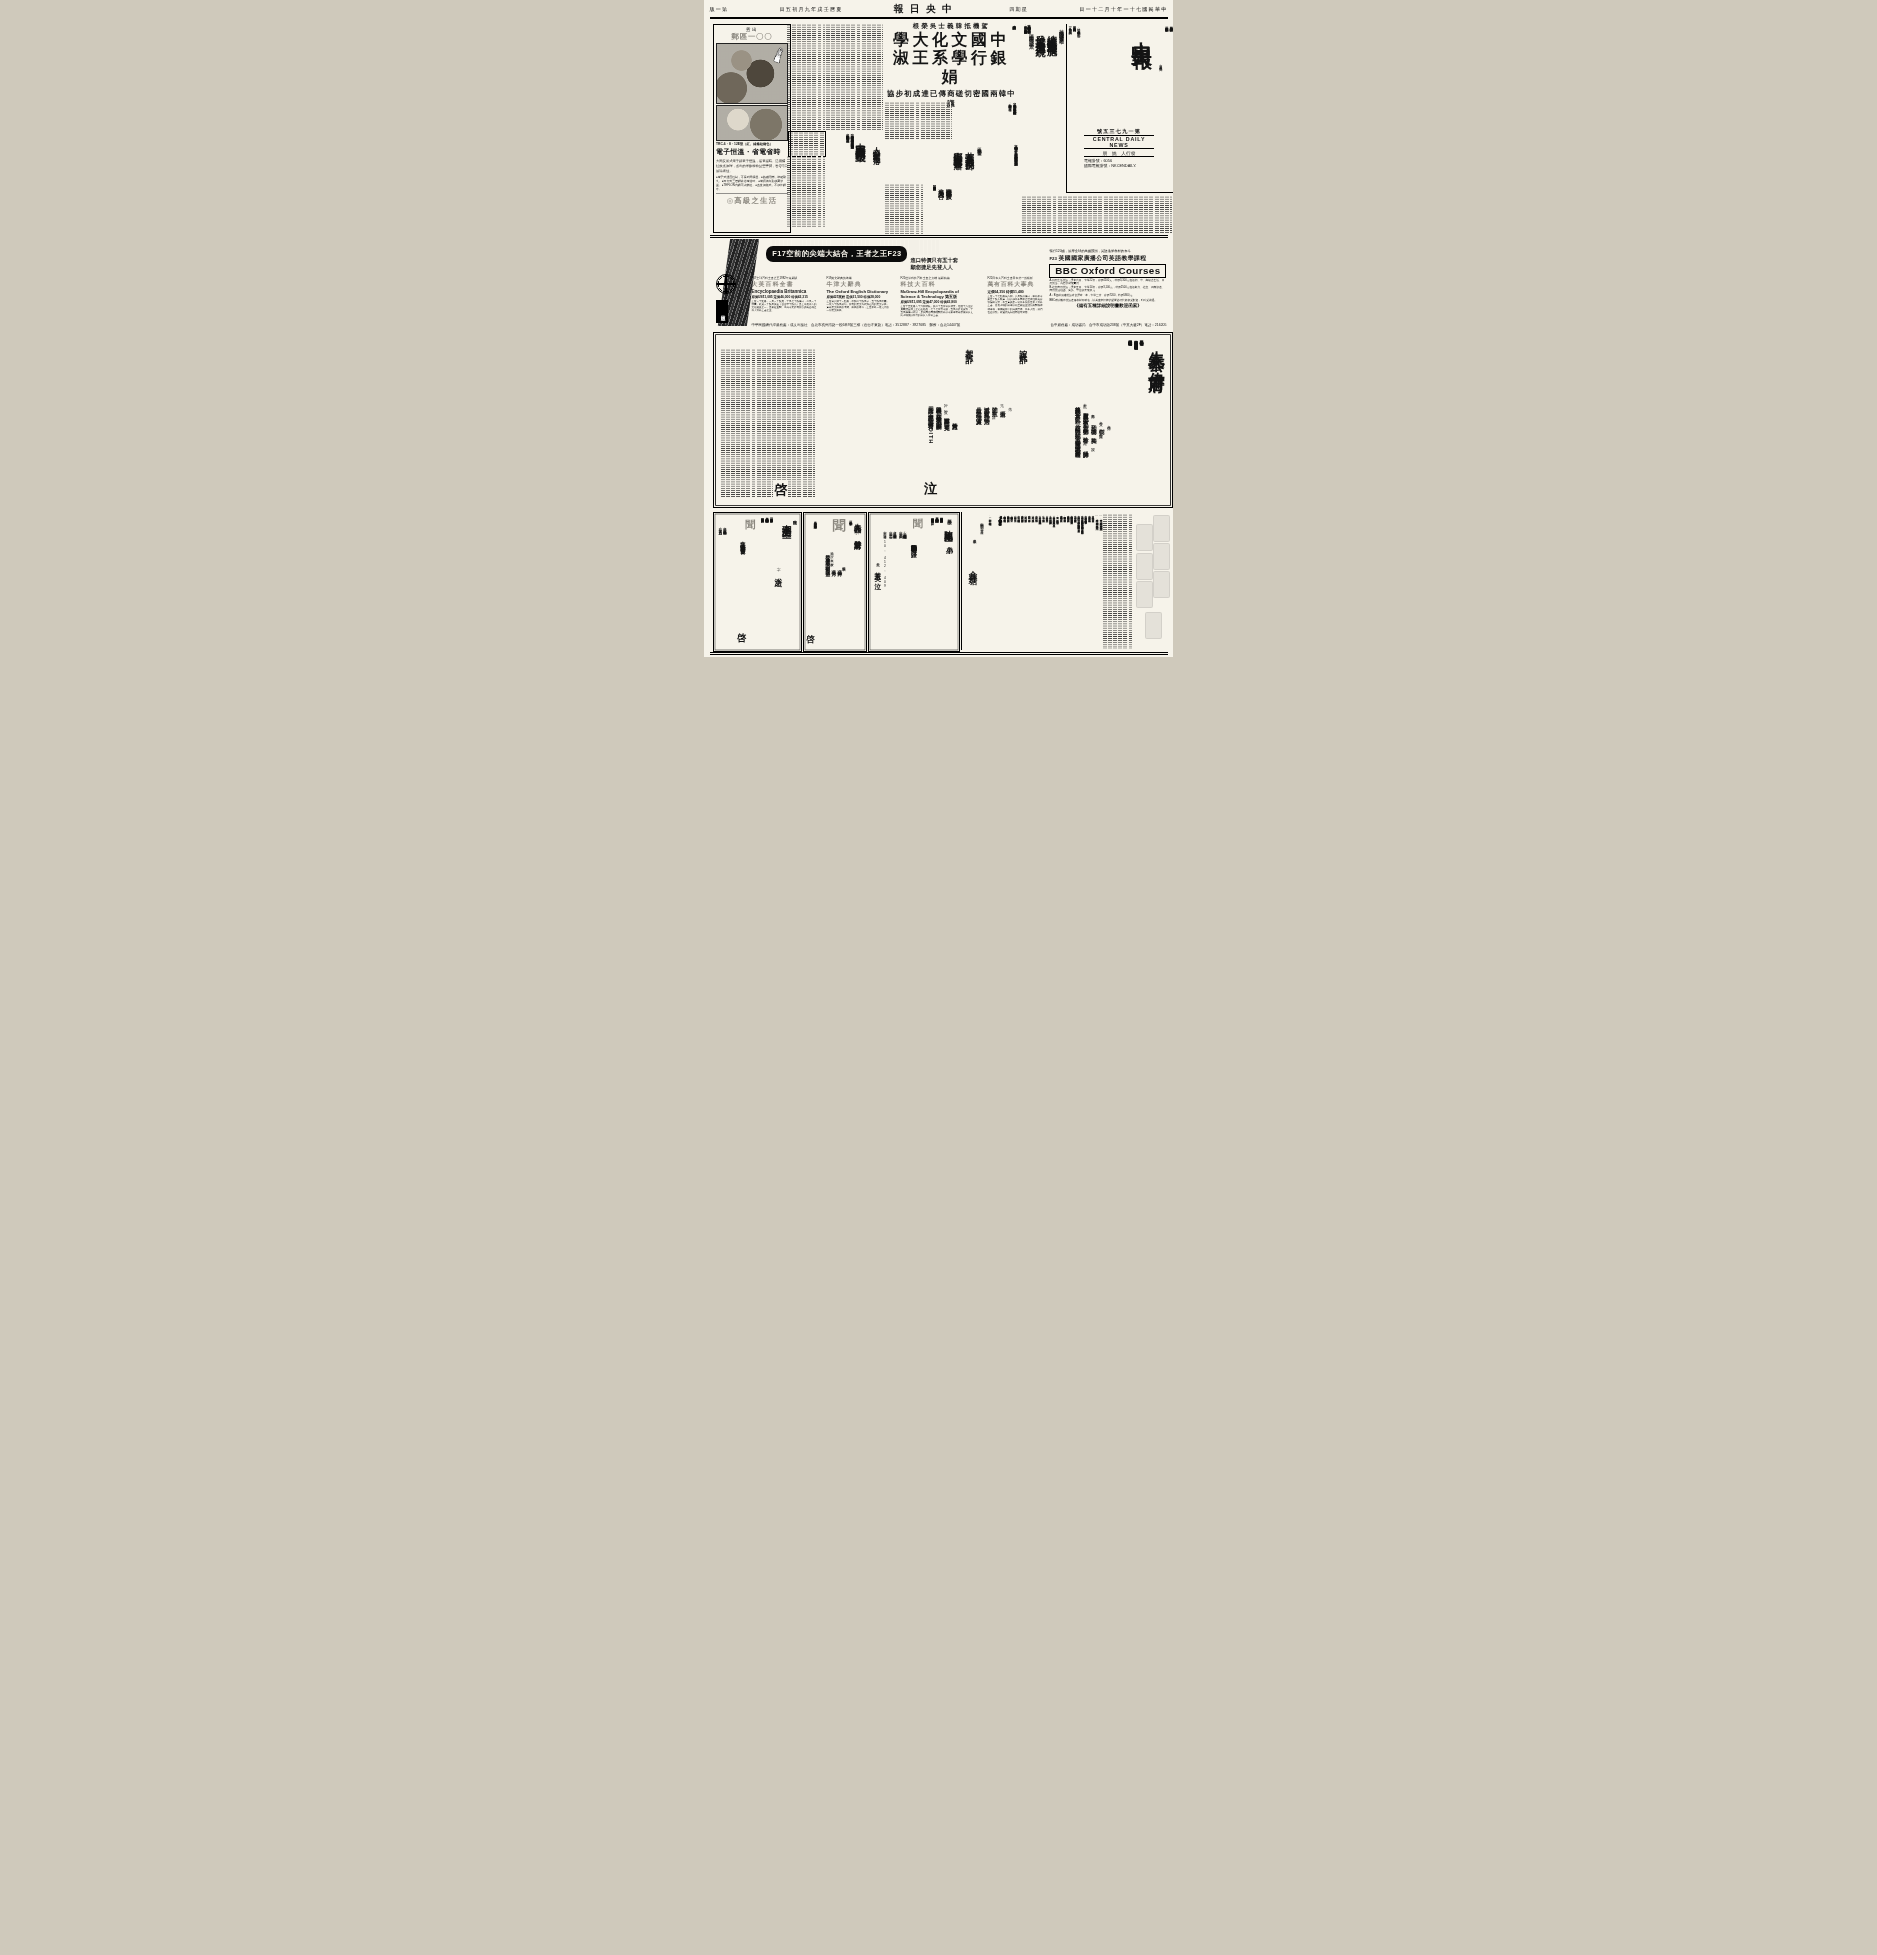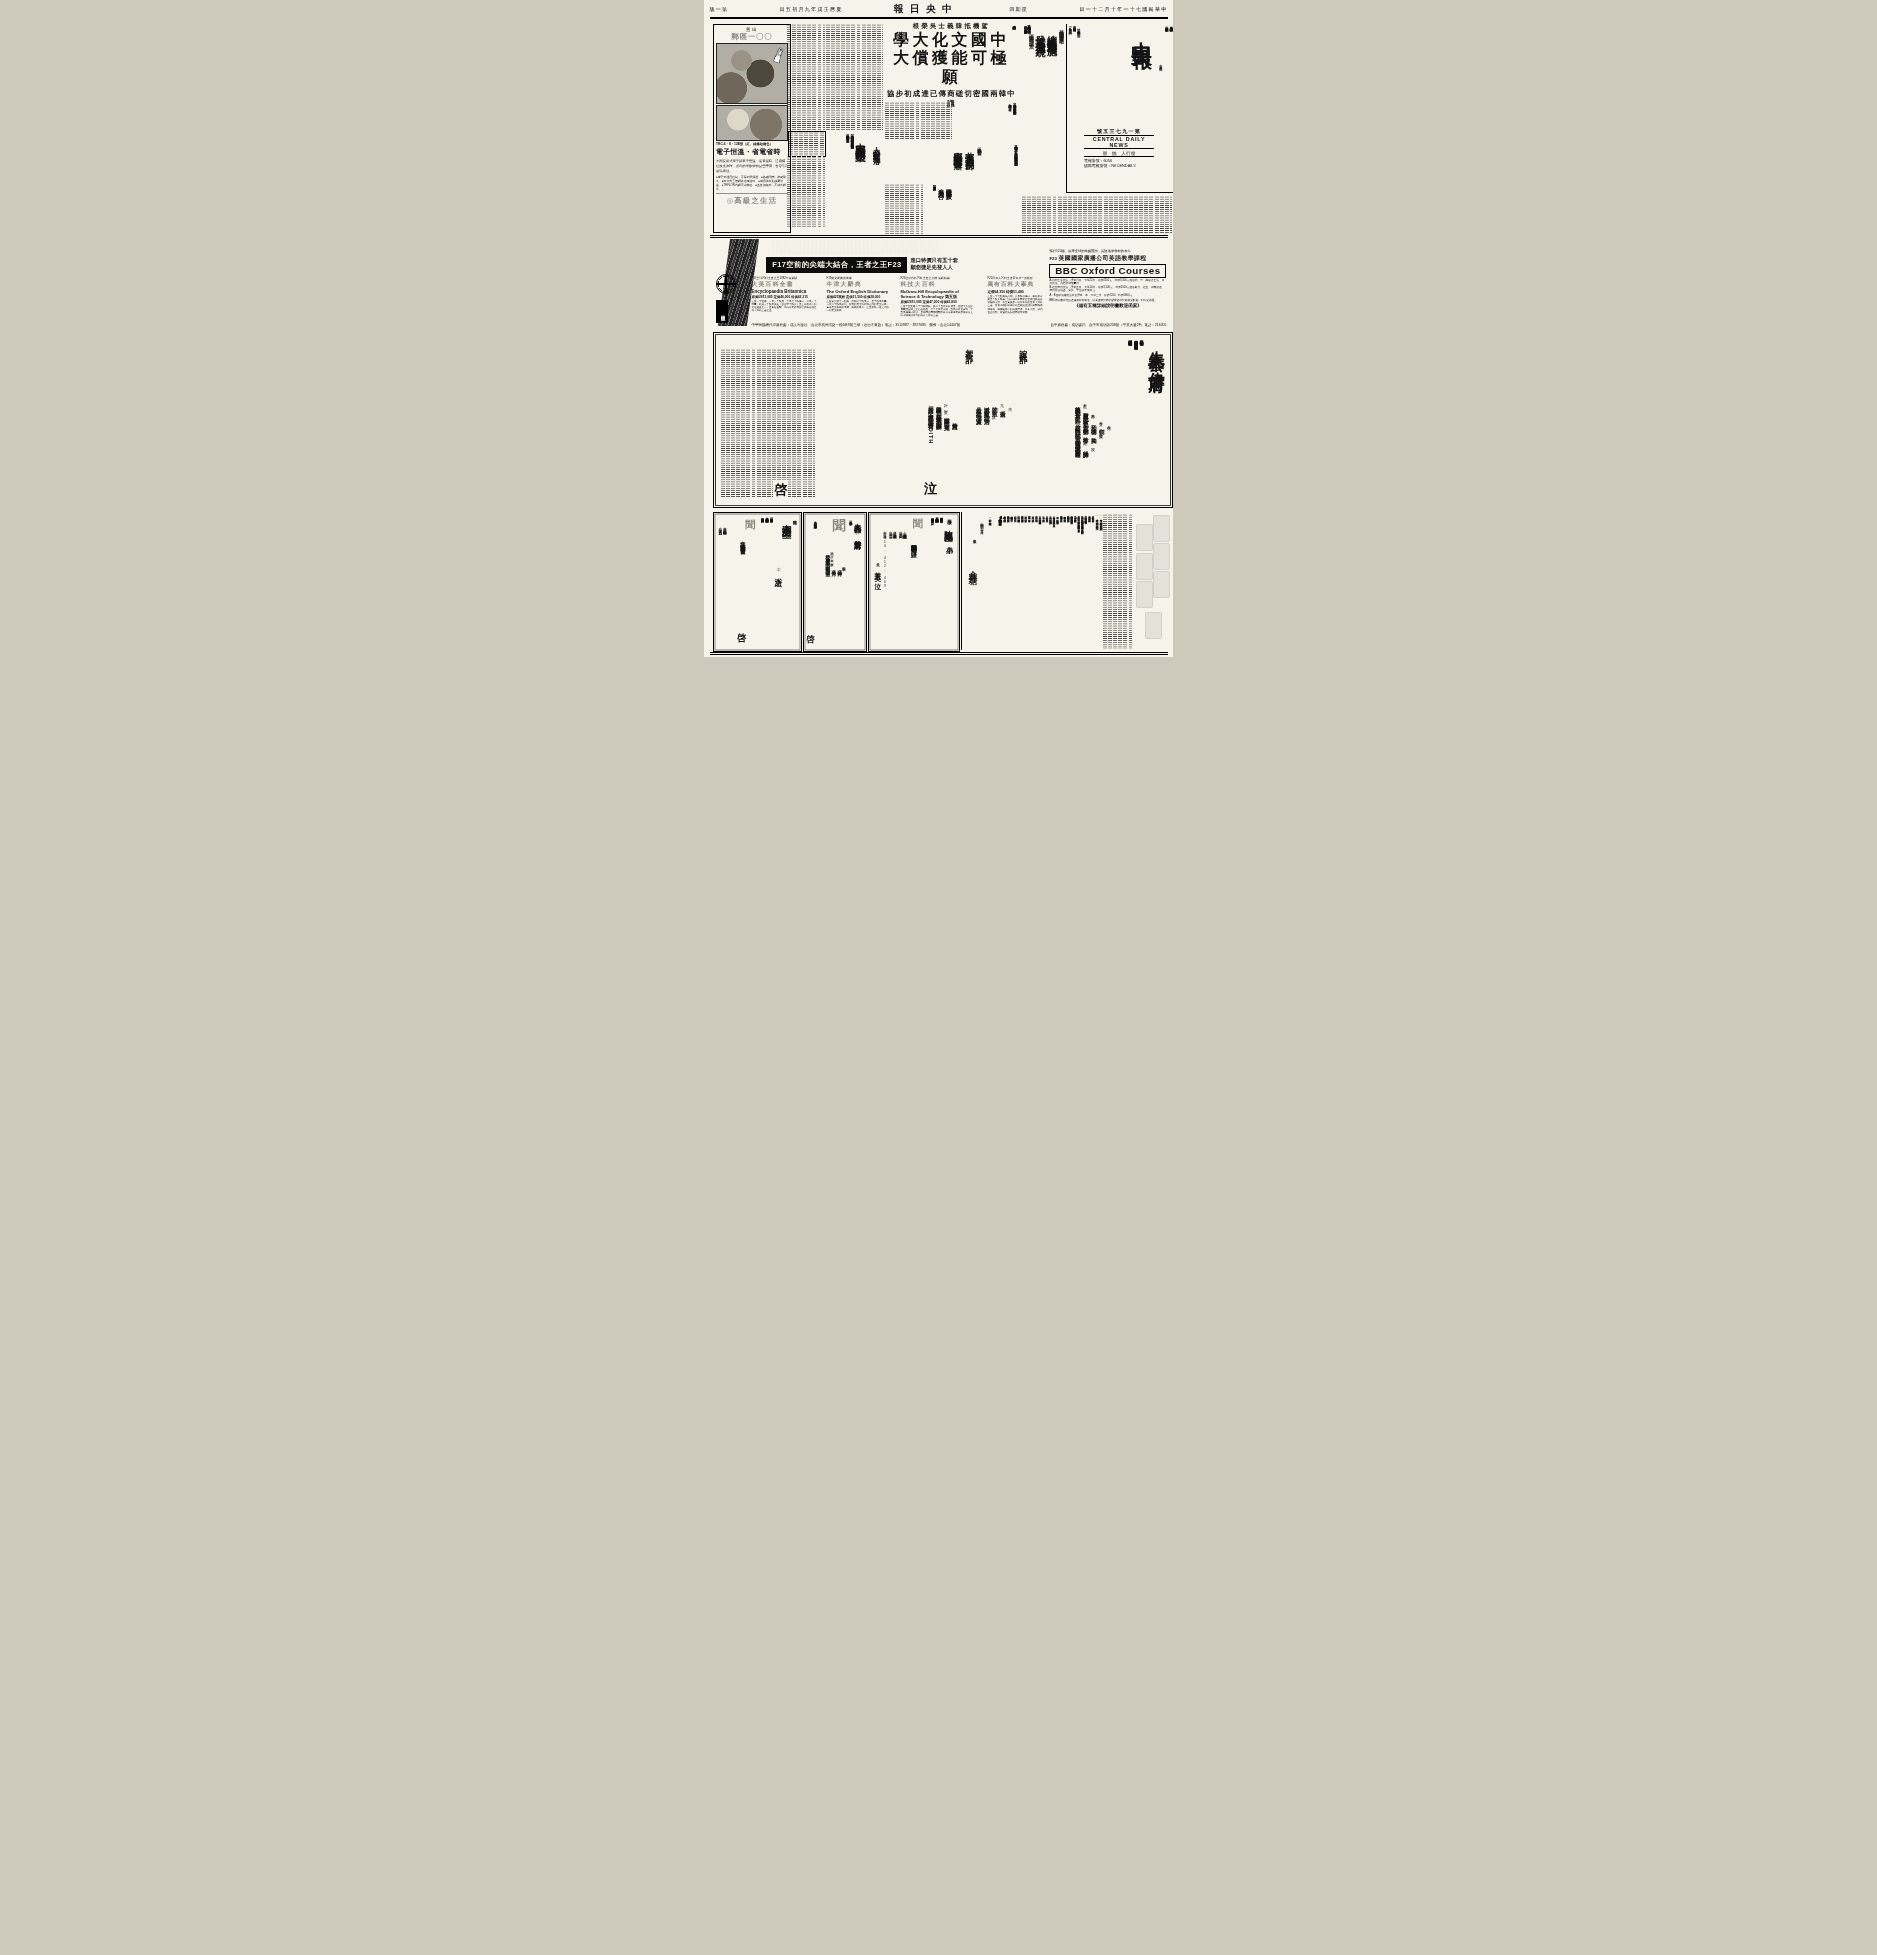--- a/index.html
+++ b/index.html
@@ -86,21 +86,21 @@
 
   <div class="abs sim" style="left:83px;top:24px;width:38px;height:106px;"></div>
   <div class="abs" style="left:84px;top:131px;width:36px;height:23.5px;border:0.8px solid #000;">
     <div class="sim" style="width:100%;height:100%;"></div>
   </div>
   <div class="abs sim" style="left:83px;top:156px;width:38px;height:71px;"></div>
 
   <div class="abs" style="left:181px;top:22px;width:133px;">
     <div class="rtl k-rtl b" style="font-size:6.3px;text-align:center;">駕機抵韓義士吳榮根</div>
     <div class="rtl b hl" style="font-size:16px;letter-spacing:3.5px;text-align:center;line-height:1.15;">中國文化大學</div>
-    <div class="rtl b hl" style="font-size:16px;letter-spacing:3.5px;text-align:center;line-height:1.15;">極可能獲償大願</div>
+    <div class="rtl b hl" style="font-size:16px;letter-spacing:3.5px;text-align:center;line-height:1.15;">銀行學系王淑娟</div>
     <div class="rtl b" style="font-size:7.4px;letter-spacing:1.2px;text-align:center;margin-top:3.1px;">中韓兩國密切磋商傳已達成初步協議</div>
   </div>
   <div class="abs v" style="left:308px;top:23px;height:74px;font-size:3.5px;line-height:1.2;">蔣總統書面賀詞全文如下：</div>
   <div class="abs v" style="left:250px;top:102px;width:63px;height:37px;font-size:3.1px;line-height:1.15;letter-spacing:0;">
       <div style="margin:0 1.2px;">【美聯社臺北二十日電】政府官員今天說，中韓兩國已達成初步協議，准許駕機投奔自由的義士前來臺灣。</div>
       <div style="margin:0 1.2px;">料吳榮根能如願運來，而米格機……</div>
     </div>
   <div class="abs sim" style="left:181px;top:102px;width:67px;height:37px;"></div>
 
   <div class="abs" style="left:235px;top:144px;width:43px;height:90px;">
@@ -162,22 +162,22 @@
   <div class="abs" style="left:9.4px;top:238px;width:458px;height:90px;">
     <div class="abs" style="left:11px;top:0.8px;width:29px;height:87px;transform:skewX(-8deg);background:
          repeating-linear-gradient(100deg,#222 0 2.7px,#666 2.7px 3.5px,#333 3.5px 5.5px,#777 5.5px 6.3px);"></div>
     <div class="abs" style="left:2.3px;top:36px;width:18px;height:18px;border-radius:50%;border:0.8px solid #000;background:
          linear-gradient(0deg,transparent 47%,#000 47% 53%,transparent 53%),
          linear-gradient(90deg,transparent 47%,#000 47% 53%,transparent 53%),
          radial-gradient(circle,transparent 58%,#000 59% 62%,transparent 63%);"></div>
     <div class="abs v" style="left:3.1px;top:62px;width:11.7px;height:23px;background:#000;color:#fff;font-size:4.7px;text-align:center;line-height:11.7px;">原版進口</div>
 
     <div class="abs sim-lite" style="left:59px;top:1.6px;width:168px;height:15.6px;"></div>
-    <div class="abs" style="left:53px;top:19px;width:141px;height:15.6px;background:#0c0c0c;color:#f6f3ea;
-         font-weight:bold;font-size:7.4px;line-height:15.6px;text-align:center;letter-spacing:0.4px;">F17空前的尖端大結合，王者之王F23</div>
+    <div class="abs" style="left:53px;top:8px;width:141px;height:15.6px;background:#0c0c0c;color:#f6f3ea;
+         font-weight:bold;font-size:7.4px;line-height:15.6px;text-align:center;letter-spacing:0.4px;border-radius:7px;">F17空前的尖端大結合，王者之王F23</div>
     <div class="abs" style="left:197px;top:19px;width:63px;">
       <div class="b" style="font-size:5.3px;">進口特價只有五十套</div>
       <div class="b" style="font-size:5.3px;">願您捷足先登人人</div>
     </div>
 
     <div class="abs" style="left:38px;top:38px;width:65px;">
       <div style="font-size:2.9px;">F17全球百科全書之王1982年最新版</div>
       <div class="ht b" style="font-size:5.9px;letter-spacing:1.2px;">大英百科全書</div>
       <div class="b" style="font-size:4.5px;">Encyclopaedia Britannica</div>
       <div class="b" style="font-size:3.3px;margin:0.8px 0;">原價US$1,085 定價46,000 特價42,315</div>

